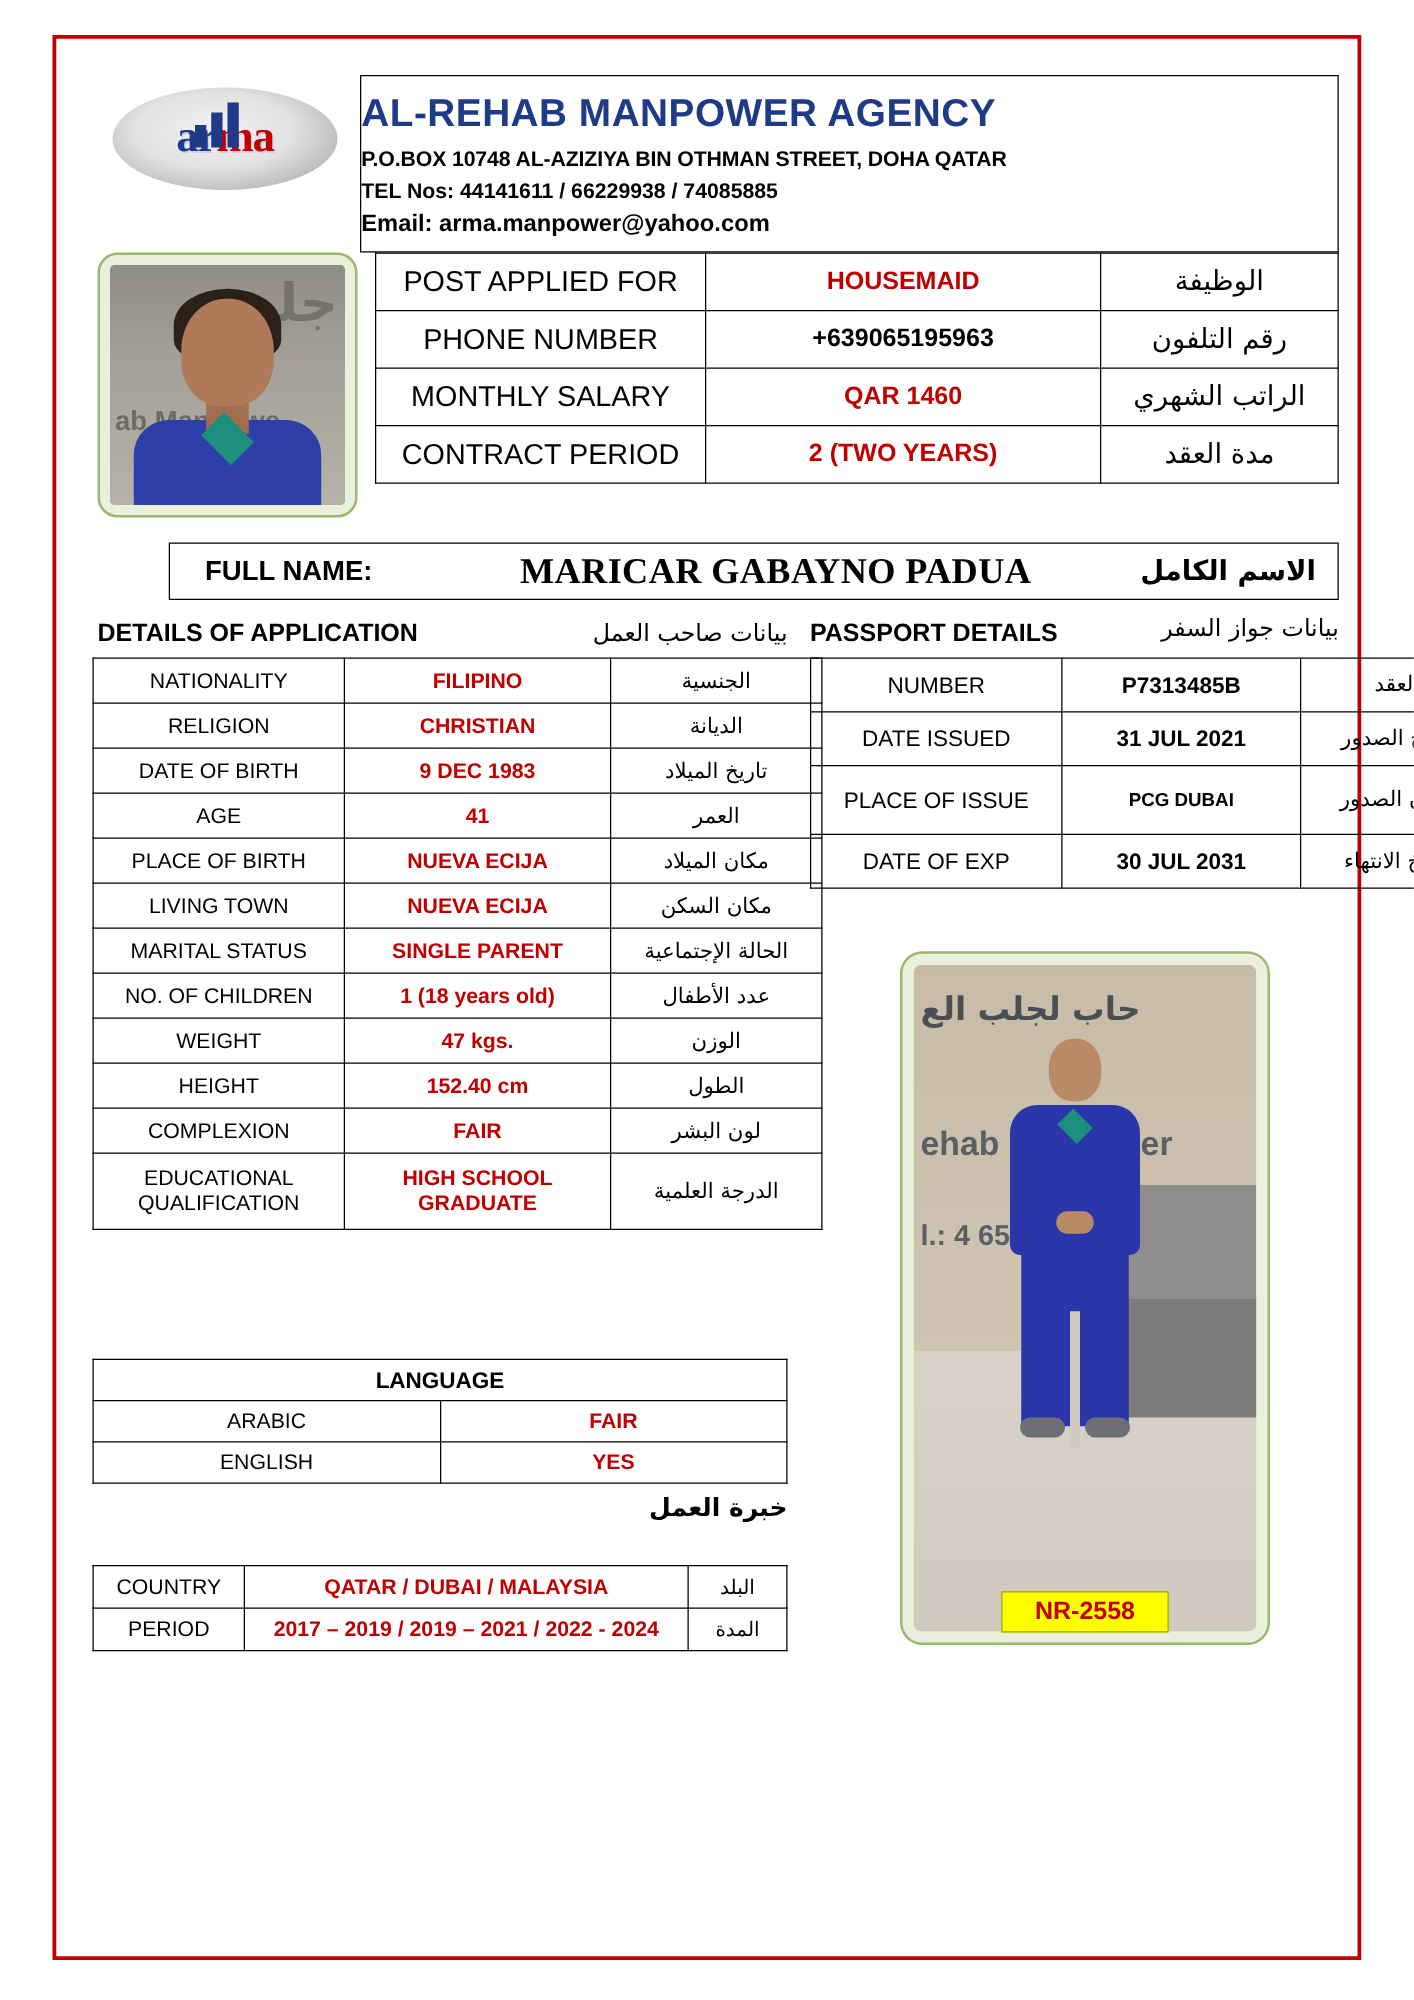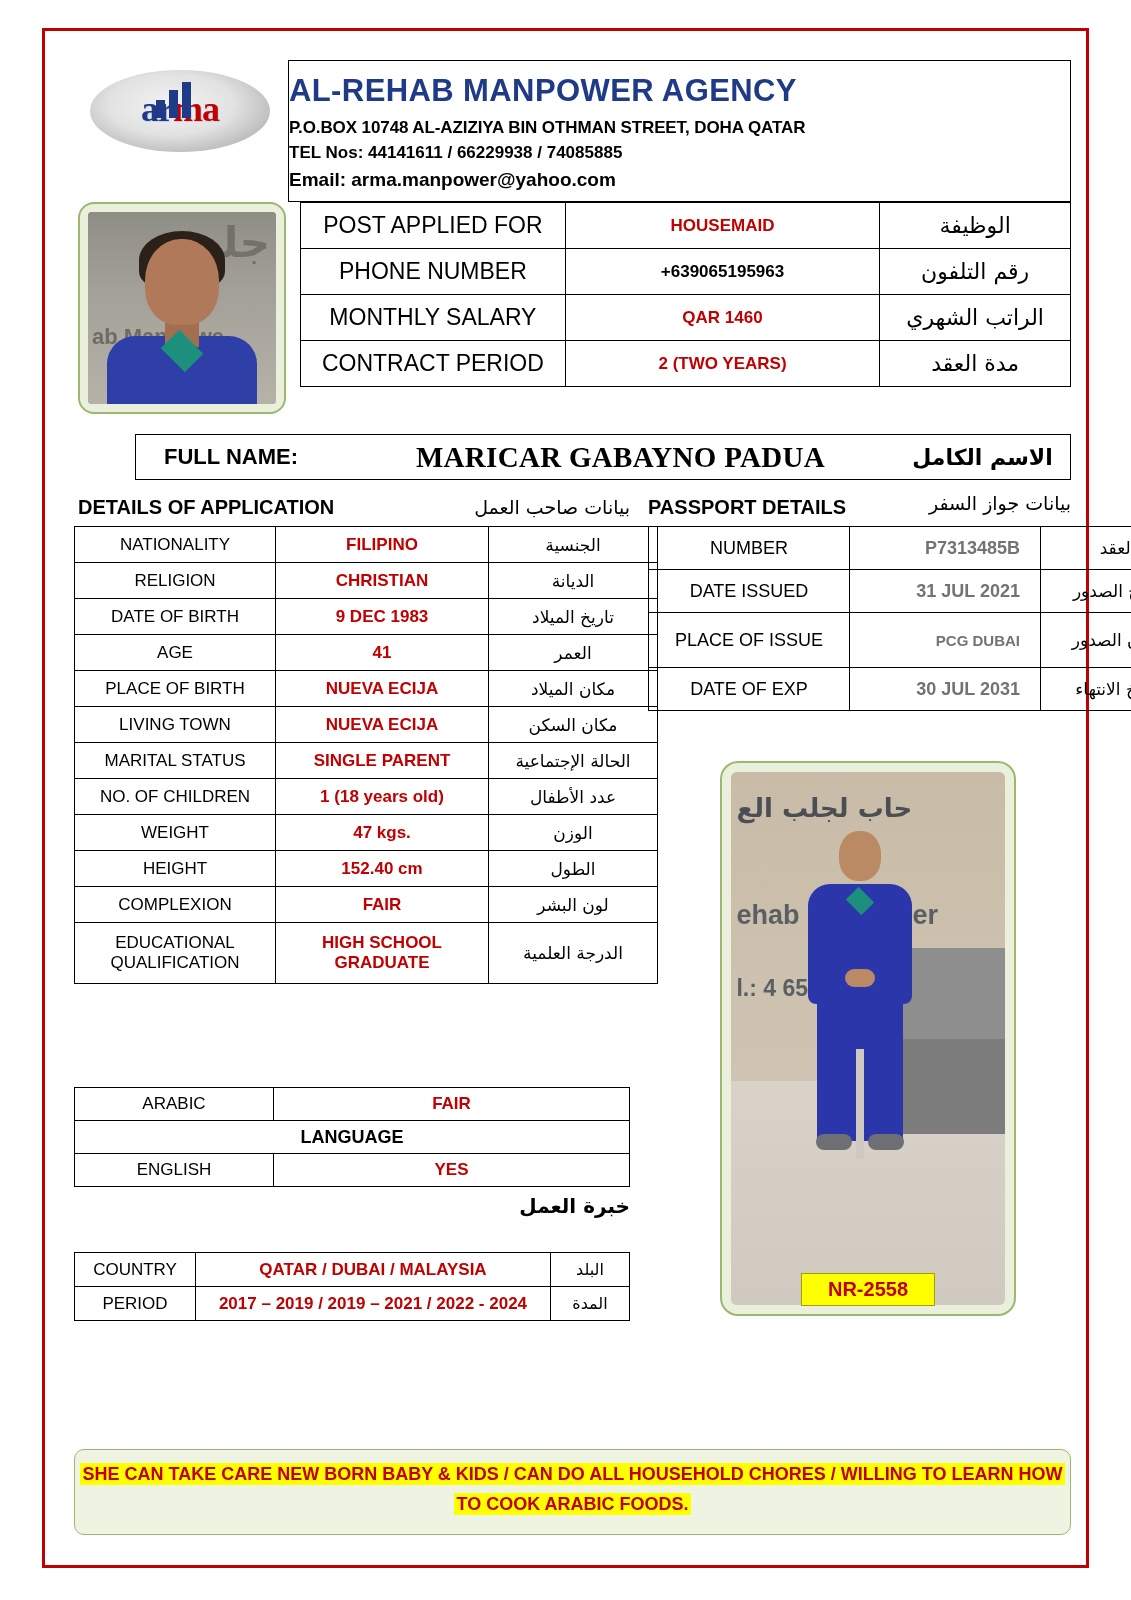--- a/index.html
+++ b/index.html
@@ -211,21 +211,21 @@
   .top-table {
     position: absolute;
     left: 240px;
     top: 158px;
     width: 771px;
     border-collapse: collapse;
   }
   .top-table td {
     border: 1px solid #000;
     height: 45px;
-    font-size: 17px;
+    font-size: 20px;
     padding: 0 10px;
   }
   .top-table td.lbl { width: 262px; text-align: center; font-size: 23px; }
   .top-table td.val { width: 320px; text-align: center; }
   .top-table td.ar  { width: 185px; text-align: center; font-size: 22px; direction: rtl; font-family: "DejaVu Sans", sans-serif;}
   .red-bold { color: #c00000; font-weight: bold; }
   .blk-bold { font-weight: bold; }
 
   
   .fullname-row {
@@ -306,21 +306,21 @@
     table-layout: fixed;
   }
   .passport-table td {
     border: 1px solid #000;
     height: 40px;
     font-size: 18px;
     text-align: center;
     padding: 1px 20px;
   }
   .passport-table td.l { width: 160px; }
-  .passport-table td.v { width: 150px; color: #737373; font-weight: bold; text-align: right; }
+  .passport-table td.v { width: 150px; color: #000000; font-weight: bold; }
   .passport-table td.a { width: 113px; direction: rtl; font-family: "DejaVu Sans", sans-serif; font-size: 17px; }
   .passport-table td.v.small { font-size: 15px; }
 
   
   .photo-right {
     position: absolute;
     left: 660px;
     top: 717px;
     width: 296px;
     height: 555px;
@@ -697,25 +697,25 @@
       <div class="pr-person-head"></div>
       <div class="pr-shoeL"></div>
       <div class="pr-shoeR"></div>
     </div>
     <div class="nr-badge">NR-2558</div>
   </div>
 
   <table class="lang-table">
     <tbody>
       <tr>
+        <td class="head" colspan="2">LANGUAGE</td>
+      </tr>
+      <tr>
         <td class="l">ARABIC</td>
         <td class="v">FAIR</td>
-      </tr>
-      <tr>
-        <td class="head" colspan="2">LANGUAGE</td>
       </tr>
       <tr>
         <td class="l">ENGLISH</td>
         <td class="v">YES</td>
       </tr>
     </tbody>
   </table>
 
   <div class="work-exp-ar">خبرة العمل</div>
 
@@ -728,18 +728,14 @@
       </tr>
       <tr>
         <td class="l">PERIOD</td>
         <td class="v">2017 – 2019 / 2019 – 2021 / 2022 - 2024</td>
         <td class="a">المدة</td>
       </tr>
     </tbody>
   </table>
 
 
-  <div class="note-box">
-    <span class="note-line">SHE CAN TAKE CARE NEW BORN BABY &amp; KIDS / CAN DO ALL HOUSEHOLD CHORES / WILLING TO LEARN HOW</span><br>
-    <span class="note-line">TO COOK ARABIC FOODS.</span>
-  </div>
 
 </div>
 
 </body></html>

